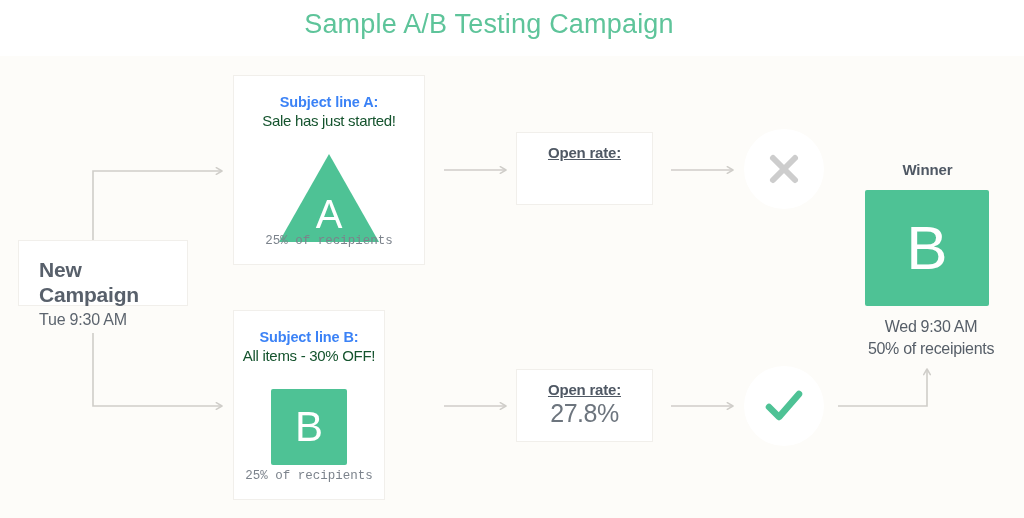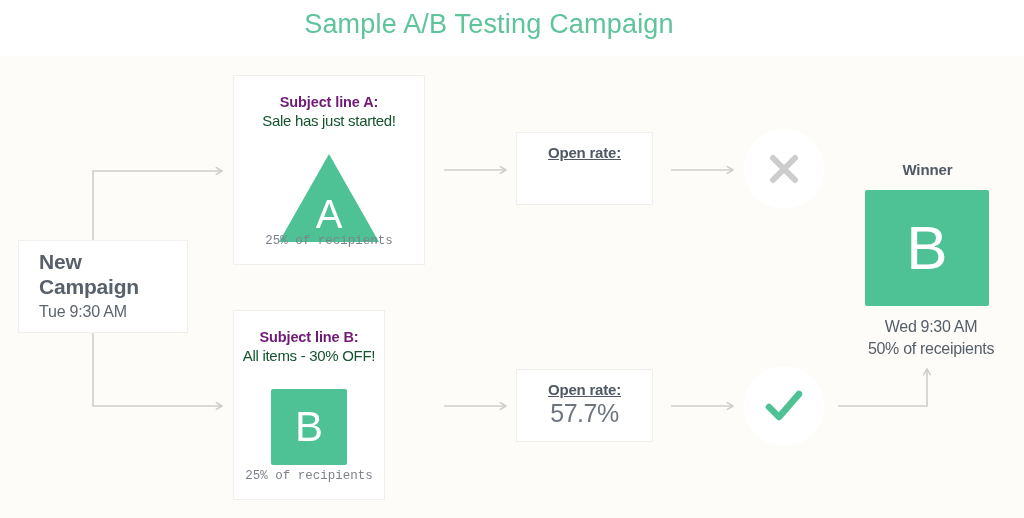--- a/index.html
+++ b/index.html
@@ -24,32 +24,32 @@
   }
 
   
   .card{
     position:absolute;background:#ffffff;
     border:1px solid #f1efeb;
     box-sizing:border-box;
   }
 
   
-  #campaign-box{left:18px;top:240px;width:170px;height:93px;padding:8px 0 0 20px;}
+  #campaign-box{left:18px;top:240px;width:170px;height:66px;padding:16px 0 0 20px;}
   .camp-title{
     font-size:21px;font-weight:bold;color:#58606b;line-height:25px;
     letter-spacing:-.2px;
   }
   .camp-time{font-size:16px;color:#5d656f;margin-top:4px;letter-spacing:-.2px;}
 
   
   #card-a{left:233px;top:75px;width:192px;height:190px;}
   #card-b{left:233px;top:310px;width:152px;height:190px;}
   .v-head{
-    text-align:center;font-size:14.5px;font-weight:bold;color:#701a75;
+    text-align:center;font-size:14.5px;font-weight:bold;color:#3b82f6;
     margin-top:18px;letter-spacing:-.1px;
   }
   .v-sub{
     text-align:center;font-size:15px;color:#14532d;margin-top:2px;
     letter-spacing:-.3px;
   }
   .v-foot{
     position:absolute;left:0;bottom:16px;width:100%;text-align:center;
     font-size:12.5px;color:#7c838c;font-family:Liberation Mono, monospace;
   }
@@ -181,21 +181,21 @@
     </div>
     <div class="v-foot">25% of recipients</div>
   </div>
 
   <div class="card" id="rate-a">
     <div class="rate-label">Open rate:</div>
   </div>
 
   <div class="card" id="rate-b">
     <div class="rate-label">Open rate:</div>
-    <div class="rate-value">57.7%</div>
+    <div class="rate-value">27.8%</div>
   </div>
 
   <div class="circle" id="circle-fail">
     <svg width="40" height="40" viewBox="0 0 40 40">
       <g stroke="#cdcdcd" stroke-width="6" stroke-linecap="round">
         <line x1="9" y1="9" x2="31" y2="31"></line>
         <line x1="31" y1="9" x2="9" y2="31"></line>
       </g>
     </svg>
   </div>

